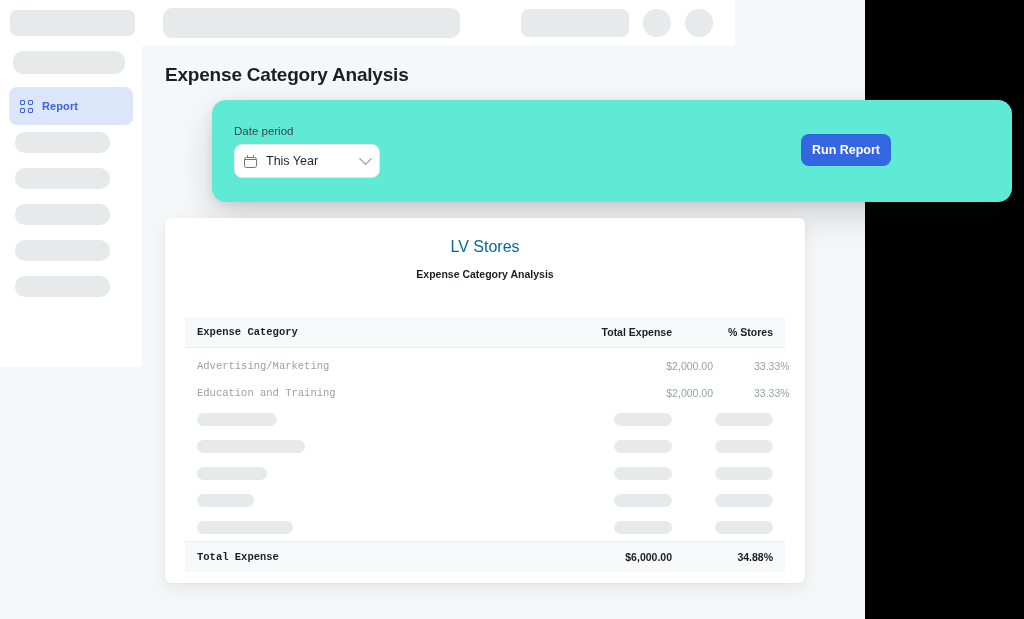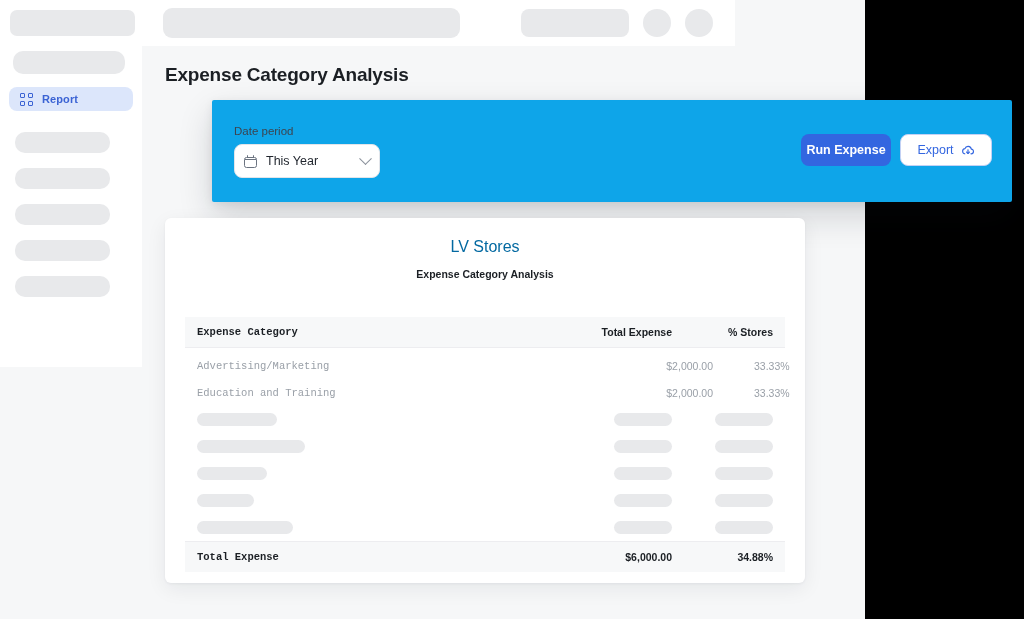--- a/index.html
+++ b/index.html
@@ -35,42 +35,42 @@
 
   
   .sidebar {
     position: absolute; left: 0; top: 46px;
     width: 142px; height: 321px;
     background: #ffffff;
   }
   .sb-sk { position: absolute; left: 15px; height: 21px; width: 95px; border-radius: 10px; background: #e8e9eb; }
   .sb-item-active {
     position: absolute; left: 9px; top: 41px;
-    width: 124px; height: 24px;
+    width: 124px; height: 38px;
     background: #dce6fb;
     border-radius: 8px;
     display: flex; align-items: center; gap: 9px;
     padding-left: 11px;
   }
   .grid-icon { width: 13px; height: 13px; display: grid; grid-template-columns: 5px 5px; grid-template-rows: 5px 5px; gap: 3px; flex: 0 0 auto; }
   .grid-icon i { display: block; width: 5px; height: 5px; border: 1.4px solid #3b63d4; border-radius: 1px; }
   .sb-label { font-size: 11px; color: #3b63d4; font-weight: 600; letter-spacing: .1px; }
 
   
   .page-title {
     position: absolute; left: 165px; top: 64px;
     font-size: 19px; font-weight: 700; color: #1b1f24; letter-spacing: -.2px;
   }
 
   
   .filter-card {
     position: absolute; left: 212px; top: 100px;
     width: 800px; height: 102px;
-    background: #0ea5e9;
-    border-radius: 2px;
+    background: #5eead4;
+    border-radius: 14px;
     box-shadow: 0 14px 34px rgba(16,22,40,.16), 0 3px 10px rgba(16,22,40,.08);
   }
   .field-label { position: absolute; left: 22px; top: 25px; font-size: 11.5px; color: #3c4450; }
   .select {
     position: absolute; left: 22px; top: 44px;
     width: 146px; height: 34px;
     border: 1px solid #e2e5ea; border-radius: 8px; background: #fff;
     display: flex; align-items: center; padding: 0 9px; gap: 9px; justify-content: center;
   }
   .select .val { font-size: 12.5px; color: #1f242c; flex: 1 1 auto; }
@@ -178,30 +178,22 @@
       <span class="cal-ic">
         <span class="body"></span>
           <span class="bar"></span>
           <span class="s1"></span>
           <span class="s2"></span>
       </span>
       <span class="val">This Year</span>
       <span class="chev"></span>
     </div>
 
-    <button class="btn-run">Run Expense</button>
-
-    <button class="btn-export">
-      <span>Export</span>
-      <svg class="cloud-ic" viewBox="0 0 24 24" fill="none" stroke="#3366e0" stroke-width="2" stroke-linecap="round" stroke-linejoin="round">
-        <path d="M6.5 18.5A4.5 4.5 0 0 1 6.8 9.6a5.6 5.6 0 0 1 10.9.9 4 4 0 0 1-.7 8"></path>
-        <path d="M12 11.5v6.2"></path>
-        <path d="M9.6 15.5 12 18l2.4-2.5"></path>
-      </svg>
-    </button>
+    <button class="btn-run">Run Report</button>
+
   </div>
 
   <div class="report-card">
     <div class="rep-company">LV Stores</div>
     <div class="rep-sub">Expense Category Analysis</div>
 
     <div class="table">
       <div class="thead">
         <div class="th c1">Expense Category</div>
         <div class="th c2">Total Expense</div>

